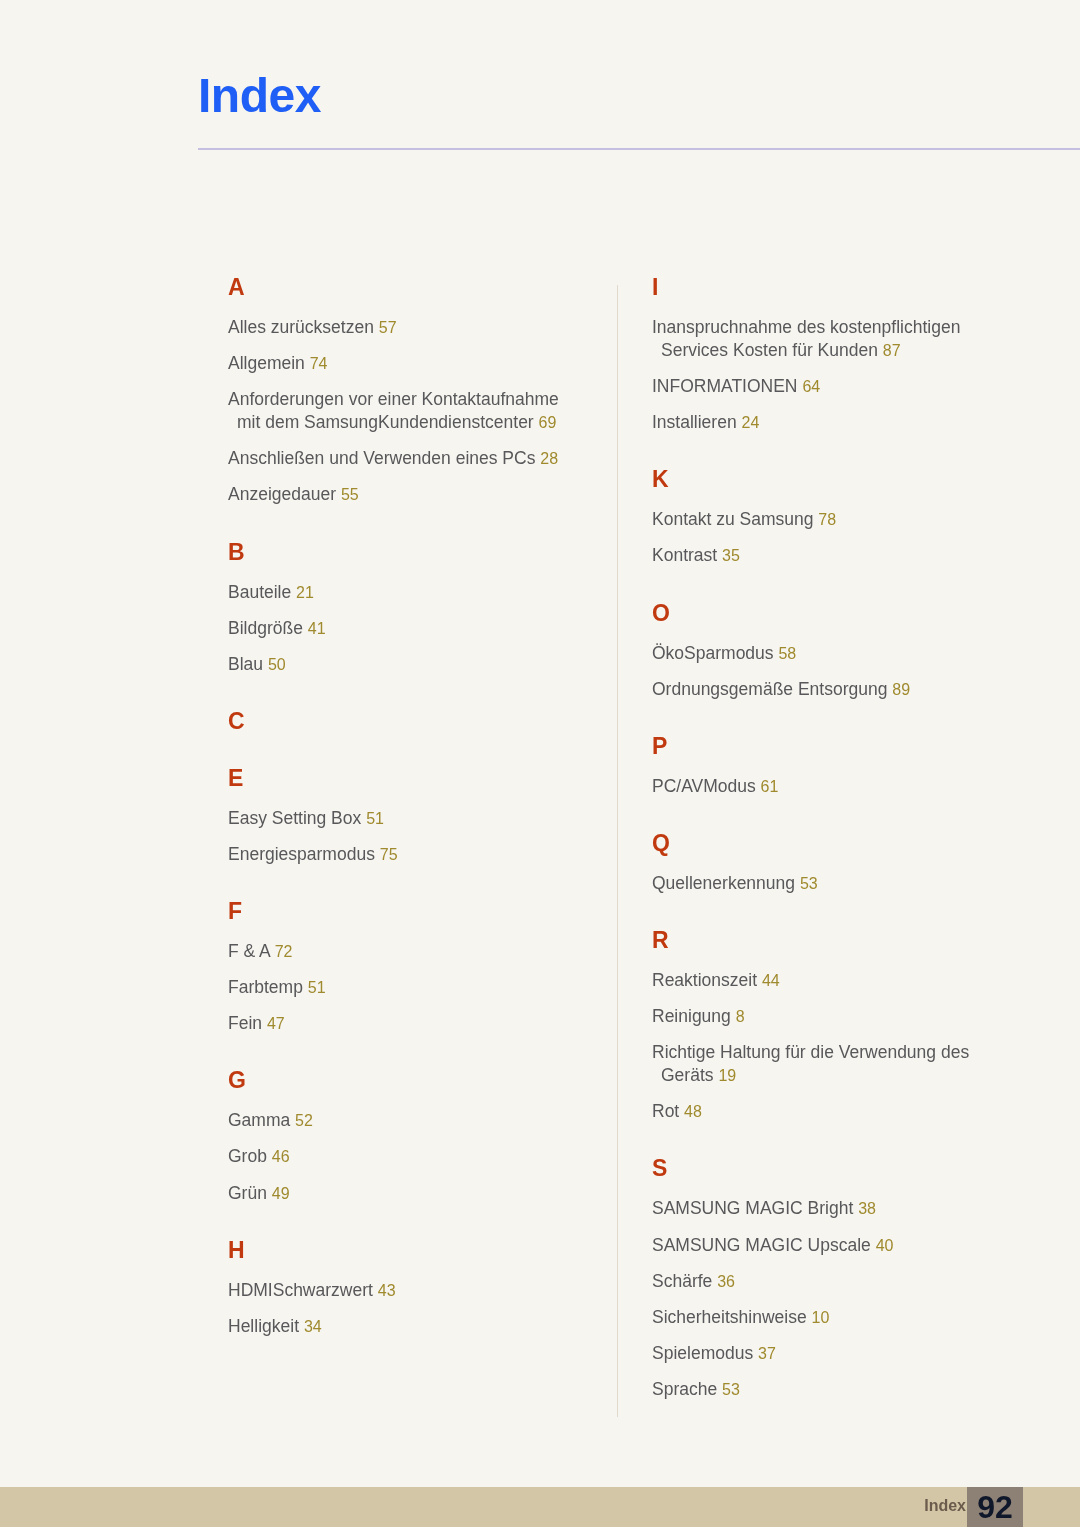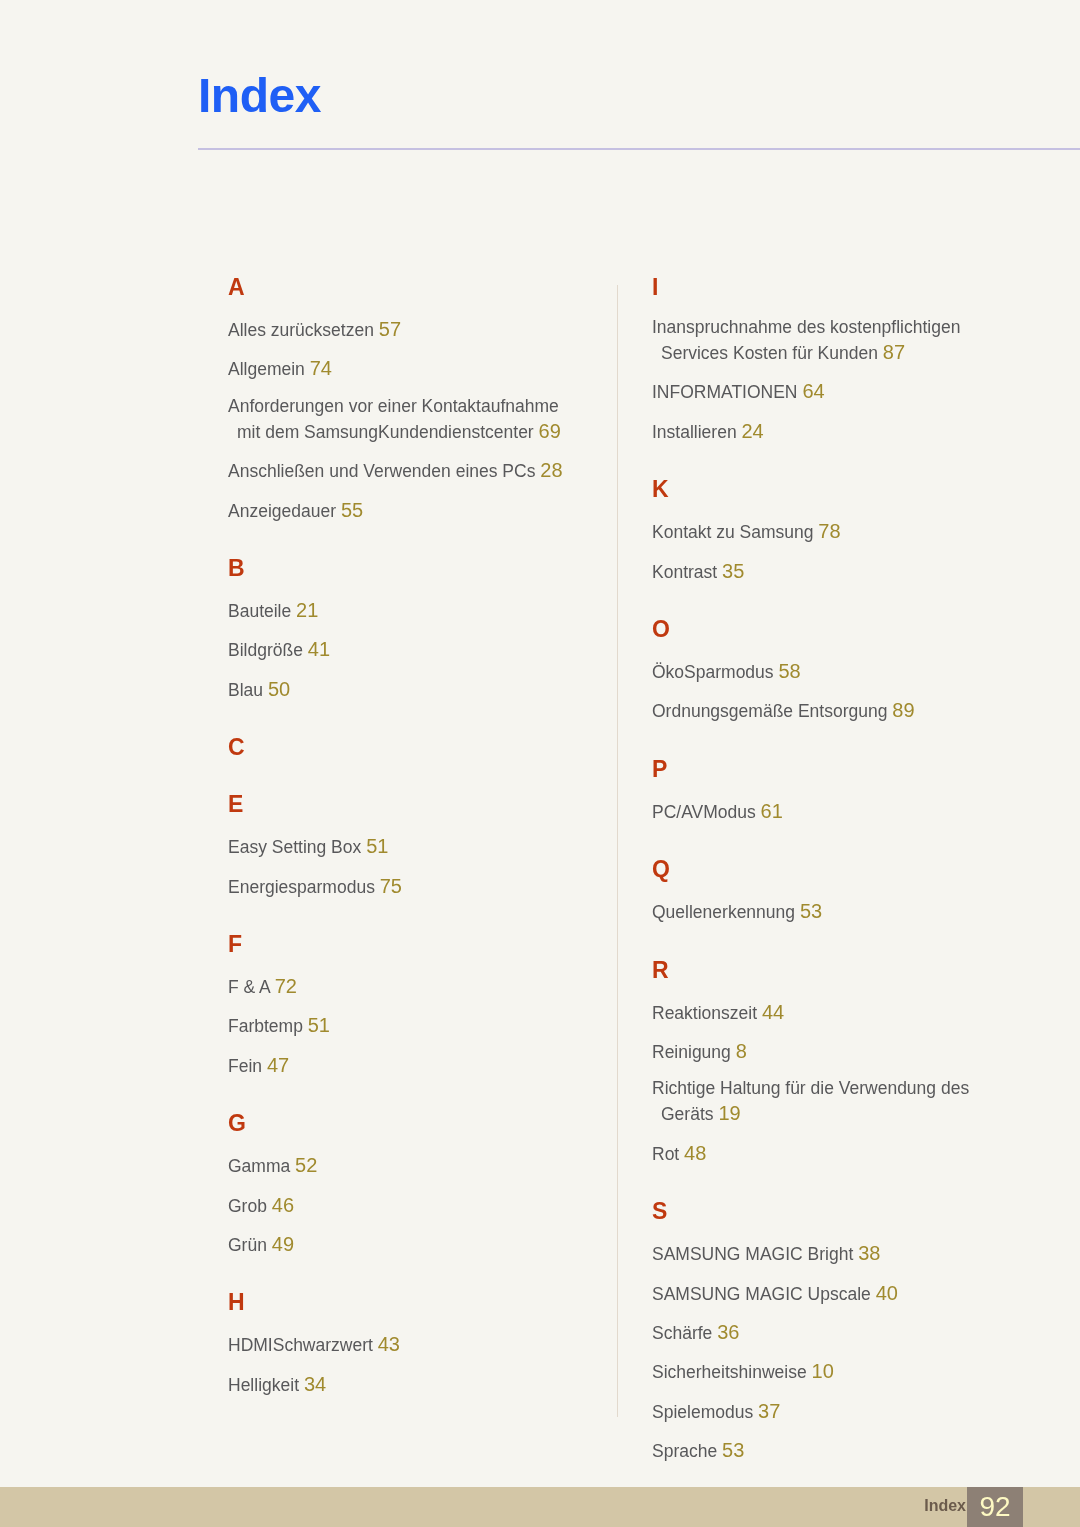--- a/index.html
+++ b/index.html
@@ -83,21 +83,21 @@
     font-size: 17.5px;
     color: #58585a;
     line-height: 1.32;
     margin-bottom: 13px;
     padding-left: 9px;
     text-indent: -9px;
   }
   .entry:last-child { margin-bottom: 0; }
   .entry .page-num {
     color: #a08a2e;
-    font-size: 20px;
+    font-size: 16px;
   }
 
   
   .page-footer {
     position: absolute;
     left: 0;
     top: 1487px;
     width: 1080px;
     height: 40px;
     background: #d3c6a6;
@@ -116,23 +116,23 @@
     left: 967px;
     top: 1487px;
     width: 56px;
     height: 40px;
     background: #8d8075;
     display: flex;
     align-items: center;
     justify-content: center;
   }
   .footer-page-num {
-    font-size: 28px;
-    font-weight: normal;
-    color: #fef9c3;
+    font-size: 32px;
+    font-weight: bold;
+    color: #0f172a;
     line-height: 1;
   }
 </style>
 </head>
 <body>
 
 <div class="page-header">
   <div class="page-title">Index</div>
   <div class="header-rule"></div>
 </div>

